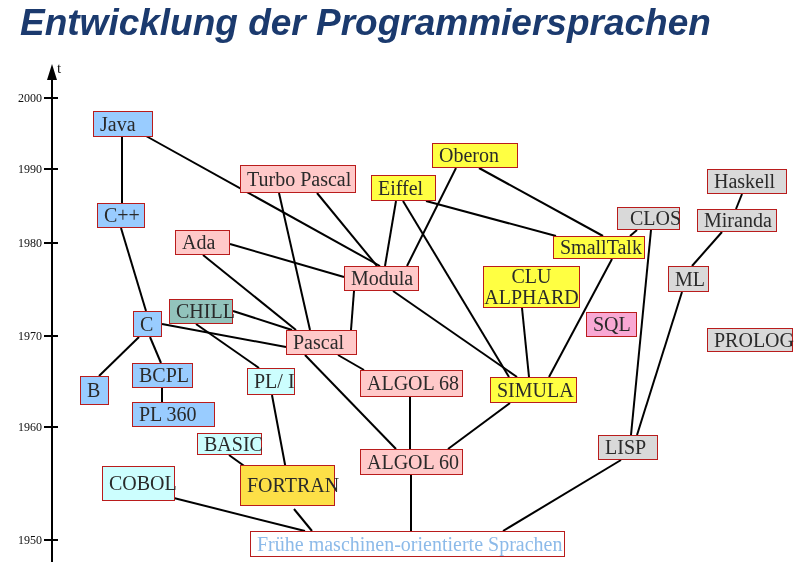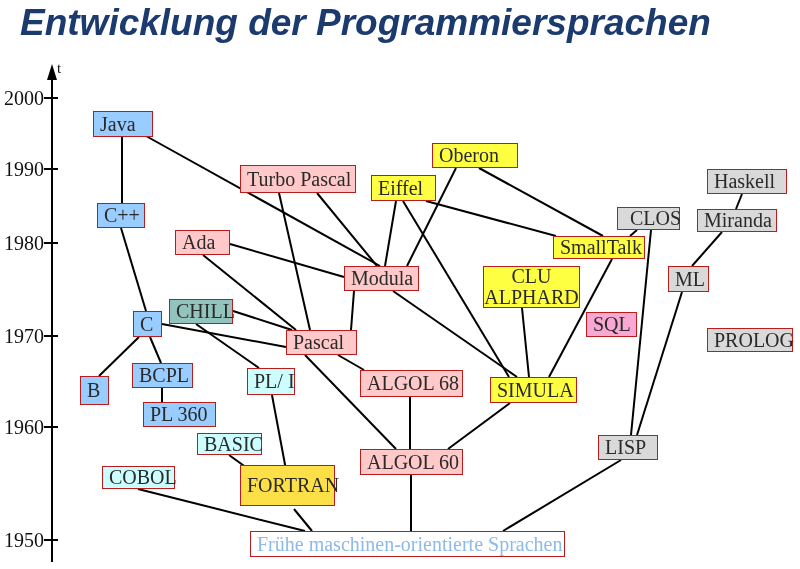--- a/index.html
+++ b/index.html
@@ -5,21 +5,21 @@
   html,body{margin:0;padding:0;background:#fff;}
   #canvas{position:relative;width:800px;height:569px;background:#ffffff;overflow:hidden;
           font-family:"Liberation Serif", serif;}
   #title{position:absolute;left:20px;top:2px;font-family:Liberation Sans, sans-serif;
          font-weight:bold;font-style:italic;font-size:37px;white-space:nowrap;}
   #edges-svg{position:absolute;left:0;top:0;width:800px;height:569px;z-index:1;}
   .node{position:absolute;z-index:2;box-sizing:border-box;border:1px solid #b91c1c;
         display:flex;align-items:center;padding-left:6px;font-size:20px;color:#2a2a2a;
         white-space:nowrap;line-height:1.05;}
   .node.center{flex-direction:column;justify-content:center;align-items:center;padding-left:0;text-align:center;}
-  .tick-label{position:absolute;z-index:2;width:38px;text-align:right;font-size:20px;color:#111;
+  .tick-label{position:absolute;z-index:2;width:38px;text-align:right;font-size:12px;color:#111;
               height:18px;line-height:18px;}
   .tick-mark{position:absolute;z-index:2;background:#000;height:2px;}
   #t-label{position:absolute;z-index:2;font-size:15px;color:#111;}
 </style>
 </head>
 <body>
 
 <div id="canvas">
   <div id="title" style="color: rgb(27, 58, 110);">Entwicklung der Programmiersprachen</div>
   <svg id="edges-svg">
@@ -80,28 +80,28 @@
         <div>ALPHARD</div>
       </div>
       <div class="node" style="left: 668px; top: 266px; width: 41px; height: 26px; background: rgb(217, 217, 217);">ML</div>
       <div class="node" style="left: 586px; top: 312px; width: 51px; height: 25px; background: #f9a8d4;">SQL</div>
       <div class="node" style="left: 707px; top: 328px; width: 86px; height: 24px; background: rgb(217, 217, 217);">PROLOG</div>
       <div class="node" style="left: 133px; top: 311px; width: 29px; height: 26px; background: rgb(153, 204, 255);">C</div>
       <div class="node" style="left: 169px; top: 299px; width: 64px; height: 25px; background: rgb(146, 195, 188);">CHILL</div>
       <div class="node" style="left: 286px; top: 330px; width: 71px; height: 25px; background: rgb(255, 201, 201);">Pascal</div>
       <div class="node" style="left: 80px; top: 376px; width: 29px; height: 29px; background: rgb(153, 204, 255);">B</div>
       <div class="node" style="left: 132px; top: 363px; width: 61px; height: 25px; background: rgb(153, 204, 255);">BCPL</div>
-      <div class="node" style="left: 132px; top: 402px; width: 73px; height: 25px; background: rgb(153, 204, 255); margin-left: 11px;">PL 360</div>
+      <div class="node" style="left: 132px; top: 402px; width: 83px; height: 25px; background: rgb(153, 204, 255);">PL 360</div>
       <div class="node" style="left: 247px; top: 368px; width: 48px; height: 27px; background: rgb(204, 254, 254);">PL/ I</div>
       <div class="node" style="left: 360px; top: 370px; width: 103px; height: 27px; background: rgb(255, 201, 201);">ALGOL 68</div>
       <div class="node" style="left: 490px; top: 377px; width: 87px; height: 26px; background: rgb(255, 255, 66);">SIMULA</div>
       <div class="node" style="left: 360px; top: 449px; width: 103px; height: 26px; background: rgb(255, 201, 201);">ALGOL 60</div>
       <div class="node" style="left: 598px; top: 435px; width: 60px; height: 25px; background: rgb(217, 217, 217);">LISP</div>
       <div class="node" style="left: 197px; top: 433px; width: 65px; height: 22px; background: rgb(204, 254, 254);">BASIC</div>
-      <div class="node" style="left: 102px; top: 466px; width: 73px; height: 23px; background: rgb(204, 254, 254);">COBOL</div>
+      <div class="node" style="left: 102px; top: 466px; width: 73px; height: 35px; background: rgb(204, 254, 254);">COBOL</div>
       <div class="node" style="left: 240px; top: 465px; width: 95px; height: 41px; background: #fde047;">FORTRAN</div>
       <div class="node" style="left: 250px; top: 531px; width: 315px; height: 26px; background: rgb(255, 255, 255); color: rgb(140, 186, 233);">Frühe maschinen-orientierte Sprachen</div>
     </div>
   <div id="axis-layer">
       <div id="t-label" style="left: 57px; top: 60px;">t</div>
       <div class="tick-mark" style="left: 44px; top: 97px; width: 14px;"></div>
       <div class="tick-label" style="left: 4px; top: 89px;">2000</div>
       <div class="tick-mark" style="left: 44px; top: 168px; width: 14px;"></div>
       <div class="tick-label" style="left: 4px; top: 160px;">1990</div>
       <div class="tick-mark" style="left: 44px; top: 242px; width: 14px;"></div>

